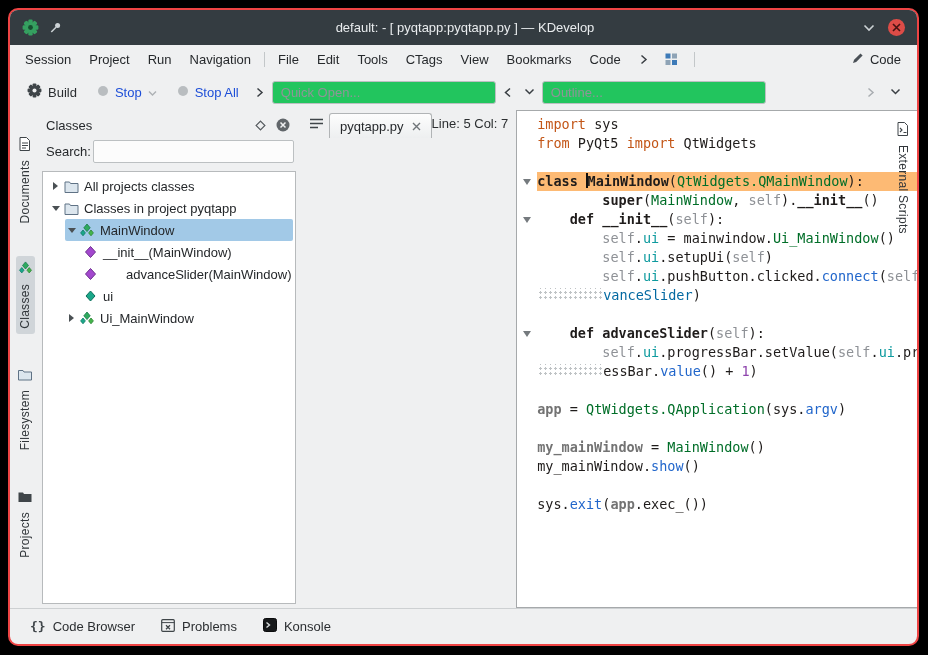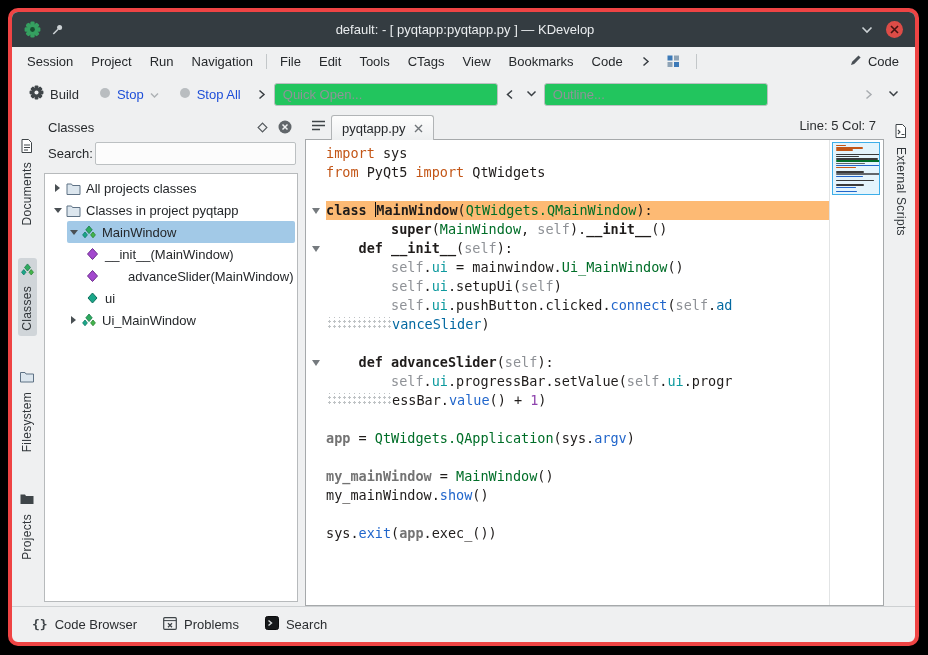--- a/index.html
+++ b/index.html
@@ -1,20 +1,20 @@
 <!DOCTYPE html>
 <html><head>
 <meta charset="utf-8">
 <style>
   *{margin:0;padding:0;box-sizing:border-box;}
   html,body{width:928px;height:655px;background:#000;overflow:hidden;
     font-family:"Liberation Sans",sans-serif;}
   body{position:relative;}
   .window{position:absolute;left:8px;top:8px;width:911px;height:638px;border-radius:10px;
-    background:#eff0f1;overflow:hidden;border:4px solid #ef4444;display:flex;flex-direction:column;}
+    background:#eff0f1;overflow:hidden;border:2px solid #ef4444;display:flex;flex-direction:column;}
 
   
   .titlebar{height:35px;background:#343c41;display:flex;align-items:center;padding:0 12px;flex:0 0 auto;}
   .tb-icon{display:flex;align-items:center;justify-content:center;margin-right:10px;}
   .tb-title{flex:1;text-align:center;font-size:13px;color:#e9ecee;white-space:nowrap;overflow:hidden;}
   .tb-ctrl{display:flex;align-items:center;justify-content:center;width:22px;height:22px;}
   .tb-close{width:17px;height:17px;border-radius:50%;background:#dd4c47;display:flex;align-items:center;justify-content:center;margin-left:8px;}
 
   
   .menubar{height:29px;display:flex;align-items:center;padding:0 6px;font-size:13px;color:#26292c;flex:0 0 auto;}
@@ -56,21 +56,21 @@
   .tree{flex:1;margin-top:6px;background:#fff;border:1px solid #b7babc;overflow:hidden;padding-top:3px;}
   .trow{height:22px;display:flex;align-items:center;font-size:13px;color:#24272a;margin-right:2px;border-radius:2px;}
   .trow.sel{background:#a2c9e7;}
   .exp{width:13px;height:12px;display:inline-flex;align-items:center;justify-content:center;flex:0 0 auto;}
   .exp.collapsed::after{content:"";border-left:5px solid #4a5054;border-top:4px solid transparent;border-bottom:4px solid transparent;}
   .exp.expanded::after{content:"";border-top:5px solid #4a5054;border-left:4px solid transparent;border-right:4px solid transparent;}
   .ticon{width:18px;display:inline-flex;align-items:center;justify-content:center;flex:0 0 auto;}
   .tlbl{padding:0 4px;white-space:nowrap;}
 
   
-  .editor-col{flex:1;display:flex;flex-direction:column;min-width:0;margin:0 3px;}
+  .editor-col{flex:1;display:flex;flex-direction:row;min-width:0;margin:0 3px;}
   .tabbar{height:27px;display:flex;align-items:flex-end;flex:0 0 auto;}
   .navbtn{width:26px;height:24px;display:flex;align-items:center;justify-content:center;align-self:center;}
   .etab{height:25px;display:flex;align-items:center;gap:8px;padding:0 10px;background:linear-gradient(#fdfdfd,#edeff0);
     border:1px solid #b1b4b6;border-bottom:none;border-radius:3px 3px 0 0;font-size:13px;color:#26292c;position:relative;top:1px;}
   .linecol{margin-left:auto;font-size:13px;color:#2b2e30;padding-right:8px;align-self:center;}
   .editor-body{flex:1;background:#fff;border:1px solid #a6a9ab;display:flex;min-height:0;}
   .code{flex:1;overflow:hidden;padding-top:4px;font-family:"DejaVu Sans Mono",monospace;font-size:13.5px;min-width:0;}
   .code-line{display:flex;height:19px;line-height:19px;}
   .code-line .g{width:20px;flex:0 0 auto;display:flex;align-items:center;justify-content:center;}
   .code-line .lt{flex:1;white-space:pre;color:#1f1c1b;min-width:0;}
@@ -530,17 +530,17 @@
       </span>
       <span>Problems</span>
     </div>
     <div class="bbtn">
       <span>
         <svg width="14" height="14">
             <rect x="0.5" y="0.5" width="13" height="13" rx="2" fill="#16181a" stroke="#0a0b0c"></rect>
             <path d="M3.5 4.5l3 2.5-3 2.5" fill="none" stroke="#d8dcdd" stroke-width="1.4"></path>
           </svg>
       </span>
-      <span>Search</span>
+      <span>Konsole</span>
     </div>
   </div>
 
 </div>
 
 </body></html>

